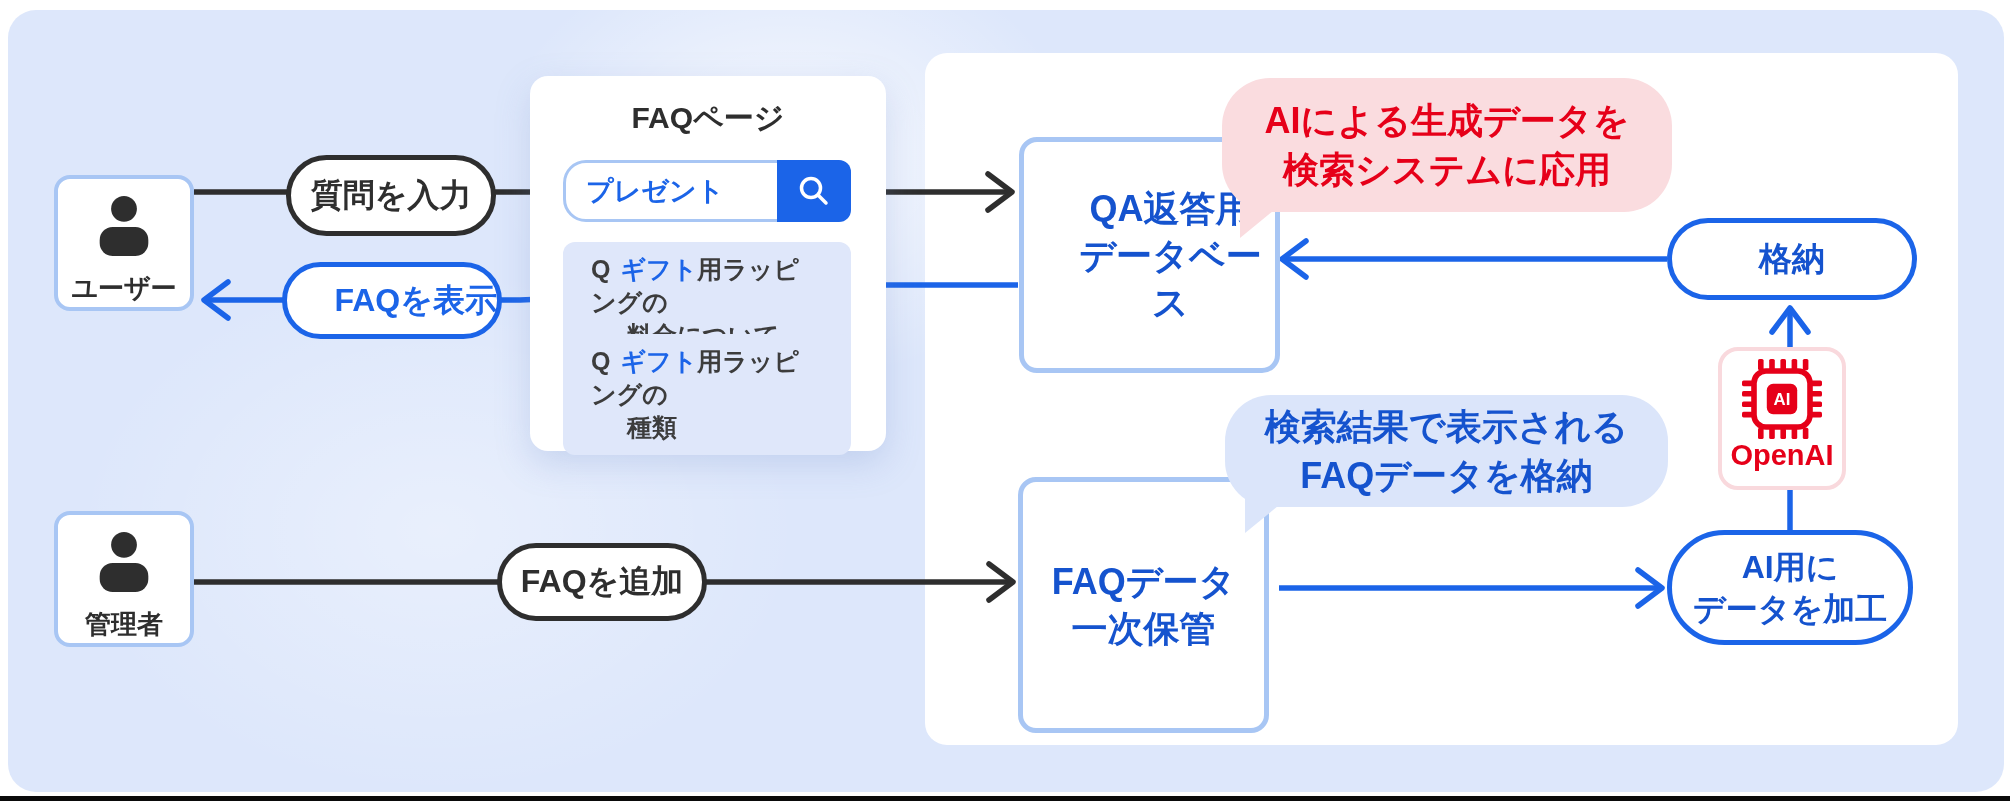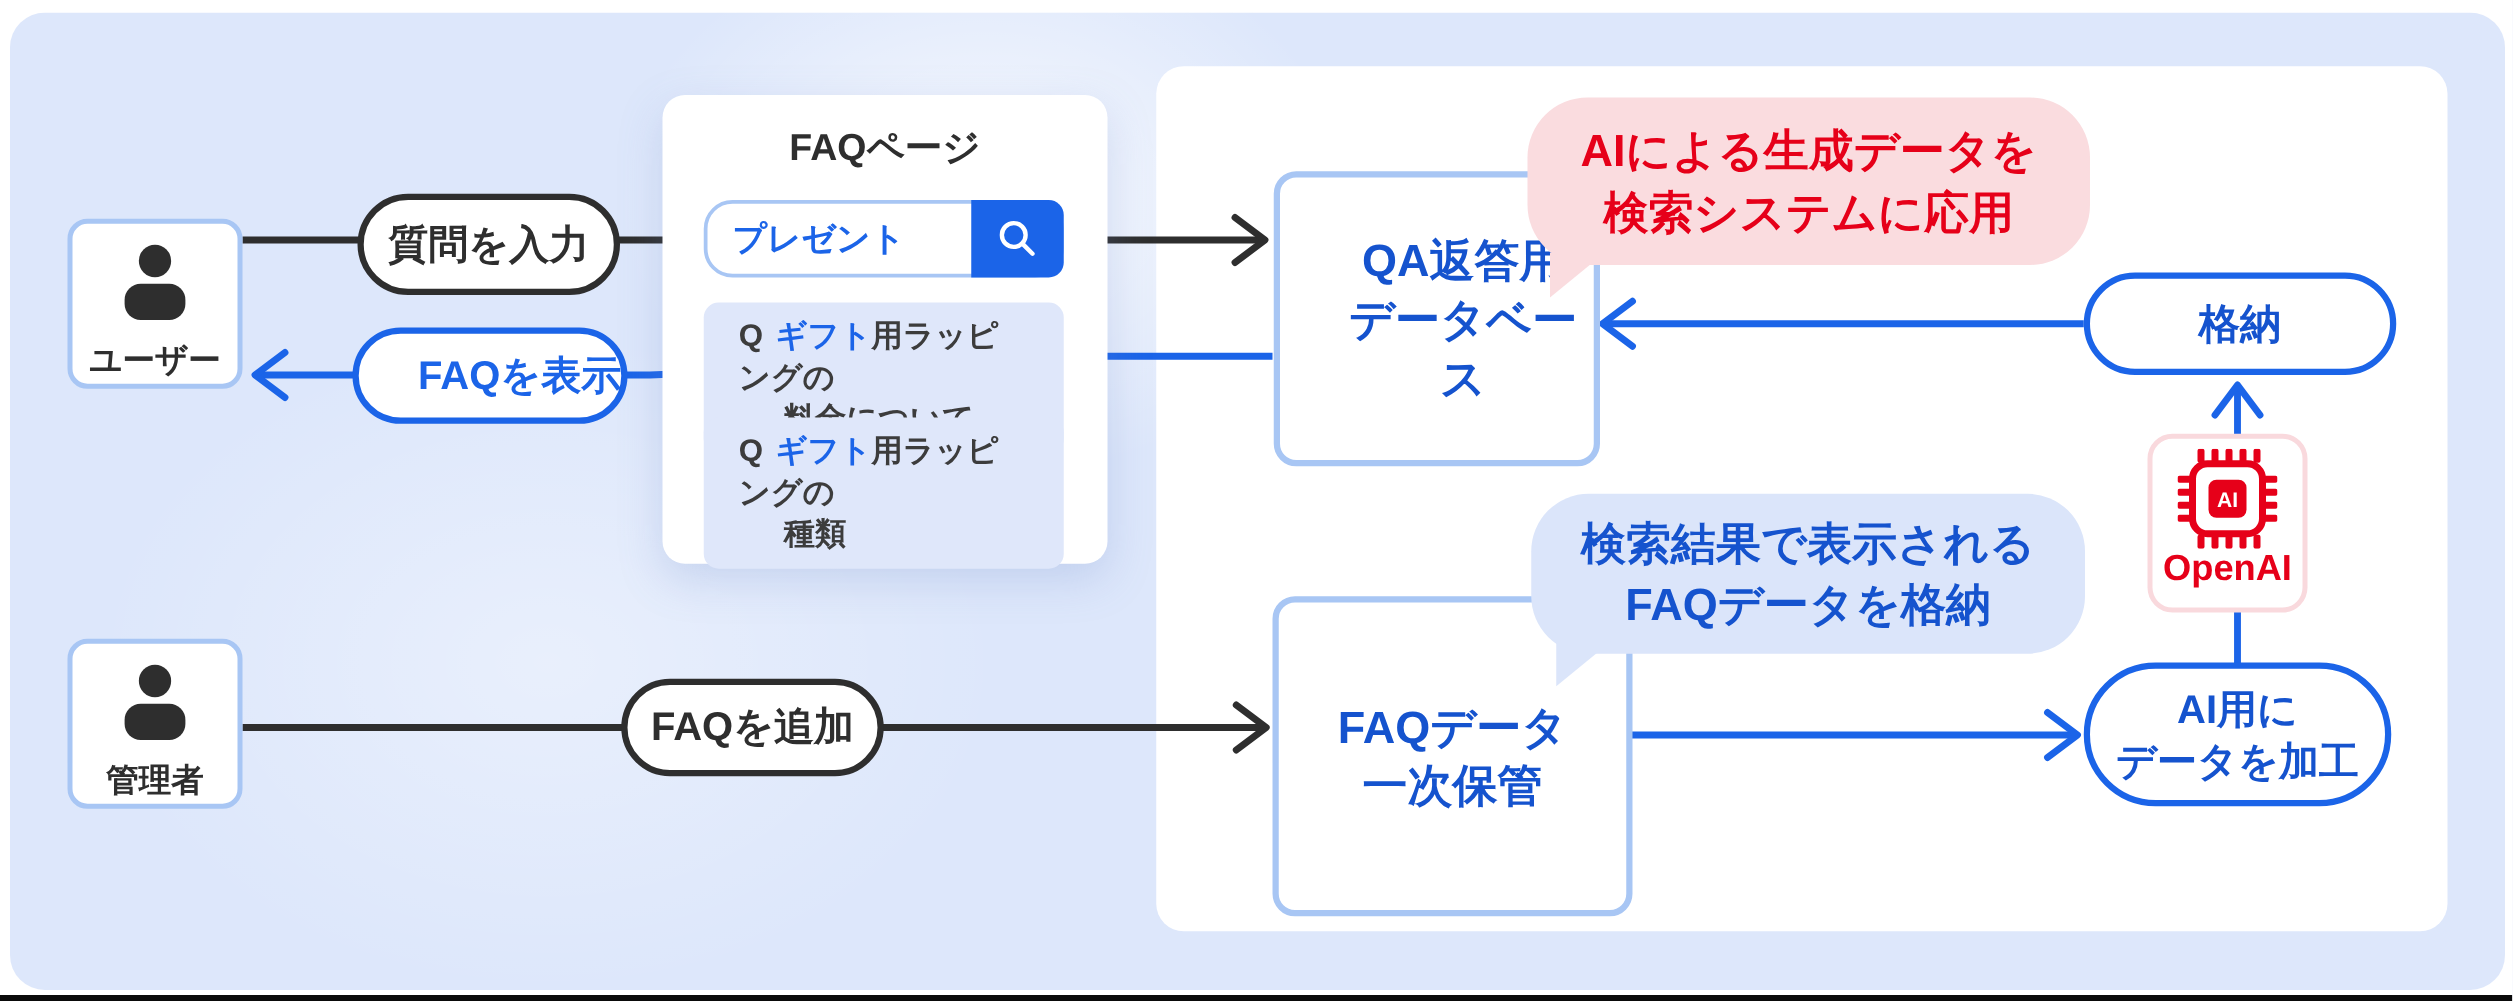--- a/index.html
+++ b/index.html
@@ -41,21 +41,21 @@
     display:flex;flex-direction:column;align-items:center;justify-content:center;color:#1553ce;font-weight:700;font-size:36px;line-height:47px;text-align:center;}
 
   .oval{position:absolute;background:#fff;border:5px solid #1b64e8;box-sizing:border-box;z-index:3;
     display:flex;flex-direction:column;align-items:center;justify-content:center;color:#1553ce;font-weight:700;text-align:center;}
   .oval-kakunou{left:1667px;top:218px;width:250px;height:82px;border-radius:41px;font-size:33px;}
   .oval-process{left:1667px;top:530px;width:246px;height:115px;border-radius:58px;font-size:32px;line-height:42px;}
 
   .bubble{position:absolute;z-index:4;display:flex;flex-direction:column;align-items:center;justify-content:center;font-weight:700;font-size:36px;line-height:49px;text-align:center;}
   .bubble-red{left:1222px;top:78px;width:450px;height:134px;background:#fadcdf;border-radius:48px;color:#e60019;}
   .bubble-red::after{content:"";position:absolute;left:18px;bottom:-26px;width:0;height:0;border-top:36px solid #fadcdf;border-right:44px solid transparent;}
-  .bubble-blue{left:1225px;top:395px;width:443px;height:128px;background:#dbe5fa;border-radius:46px;color:#1553ce;}
+  .bubble-blue{left:1225px;top:395px;width:443px;height:112px;background:#dbe5fa;border-radius:46px;color:#1553ce;}
   .bubble-blue::after{content:"";position:absolute;left:20px;bottom:-26px;width:0;height:0;border-top:36px solid #dbe5fa;border-right:44px solid transparent;}
 
   .openai-card{position:absolute;left:1718px;top:347px;width:128px;height:143px;background:#fff;border:4px solid #f9d9dd;border-radius:20px;box-sizing:border-box;z-index:3;
     display:flex;flex-direction:column;align-items:center;justify-content:flex-start;padding-top:8px;}
   .openai-label{font-size:29px;font-weight:700;color:#e60019;line-height:1;margin-top:2px;}
 
   .bottom-edge{position:absolute;left:0;top:796px;width:2010px;height:5px;background:#0a0a0a;z-index:6;}
 </style>
 </head>
 <body>
@@ -133,21 +133,21 @@
       <div class="r-line1"><span class="q">Q</span><span class="hl">ギフト</span><span>用ラッピングの</span></div>
       <div class="r-line2">種類</div>
     </div>
   </div>
 
   <div class="node" style="left:1019px;top:137px;width:261px;height:236px;padding-left:42px;">
     <div>QA返答用</div>
     <div>データベース</div>
   </div>
 
-  <div class="node" style="left:1018px;top:477px;width:288px;height:256px;">
+  <div class="node" style="left:1018px;top:477px;width:251px;height:256px;">
     <div>FAQデータ</div>
     <div>一次保管</div>
   </div>
 
   <div class="oval oval-kakunou">
     <span>格納</span>
   </div>
 
   <div class="oval oval-process">
     <div>AI用に</div>

